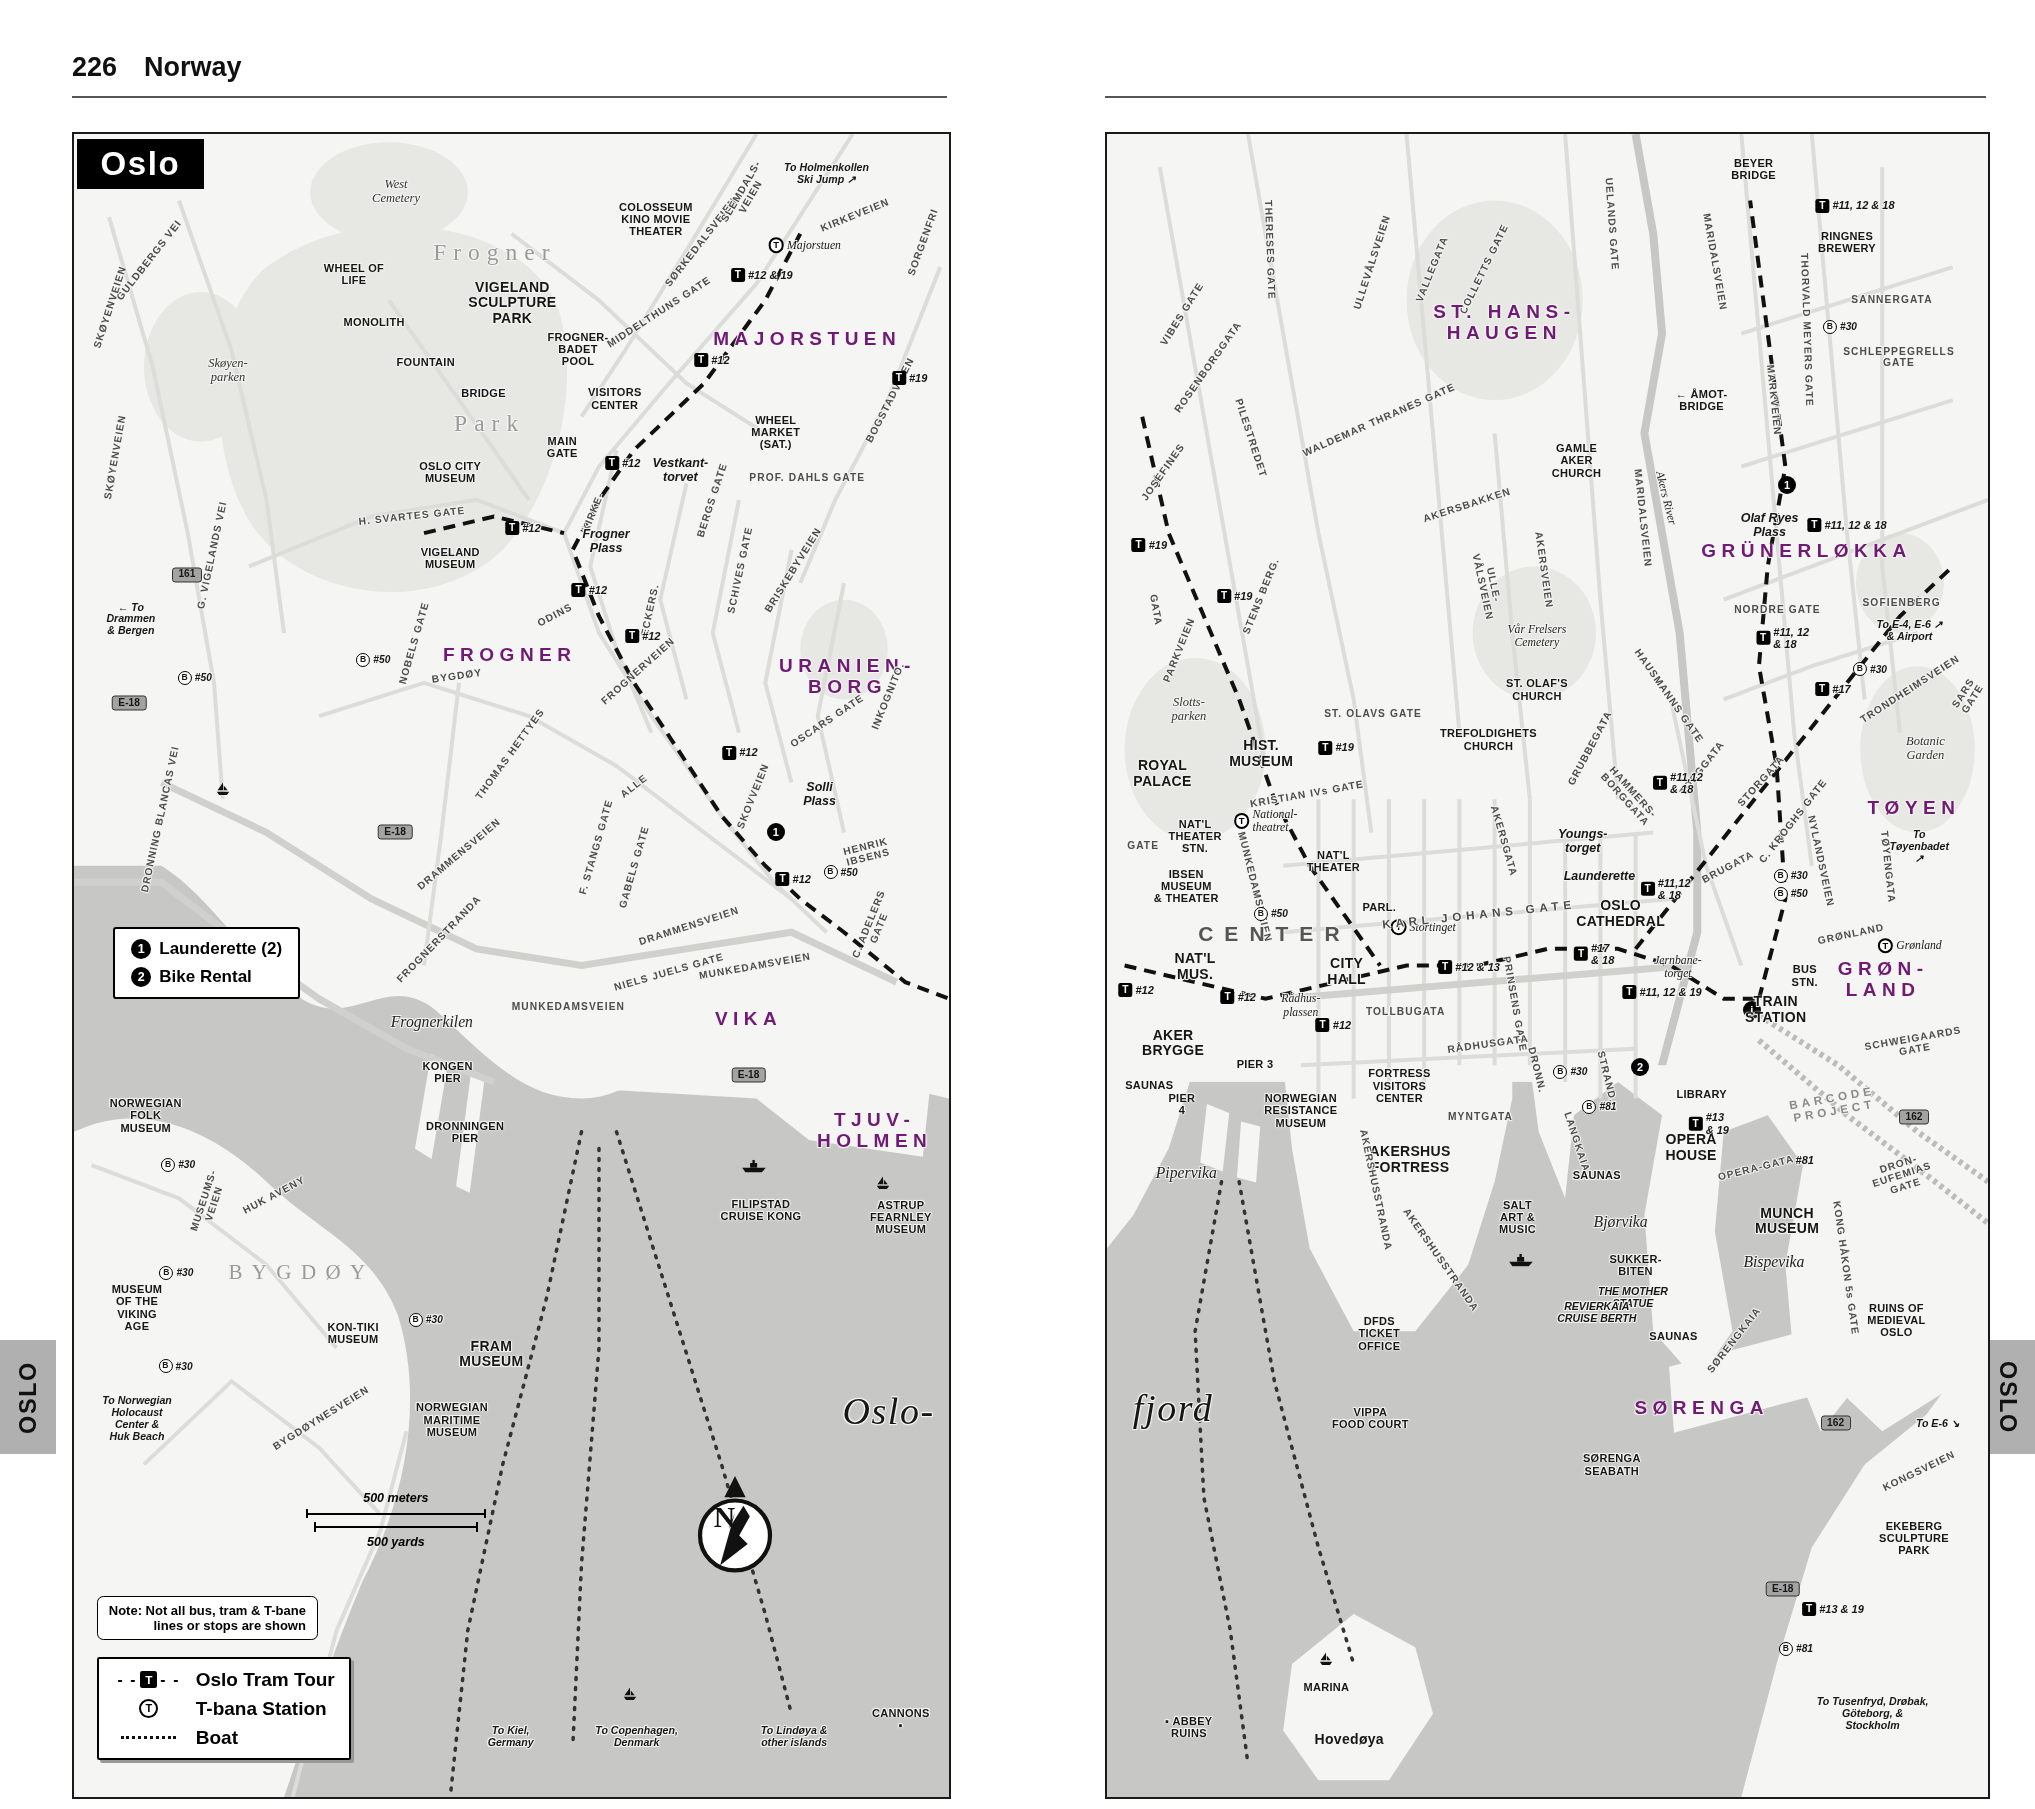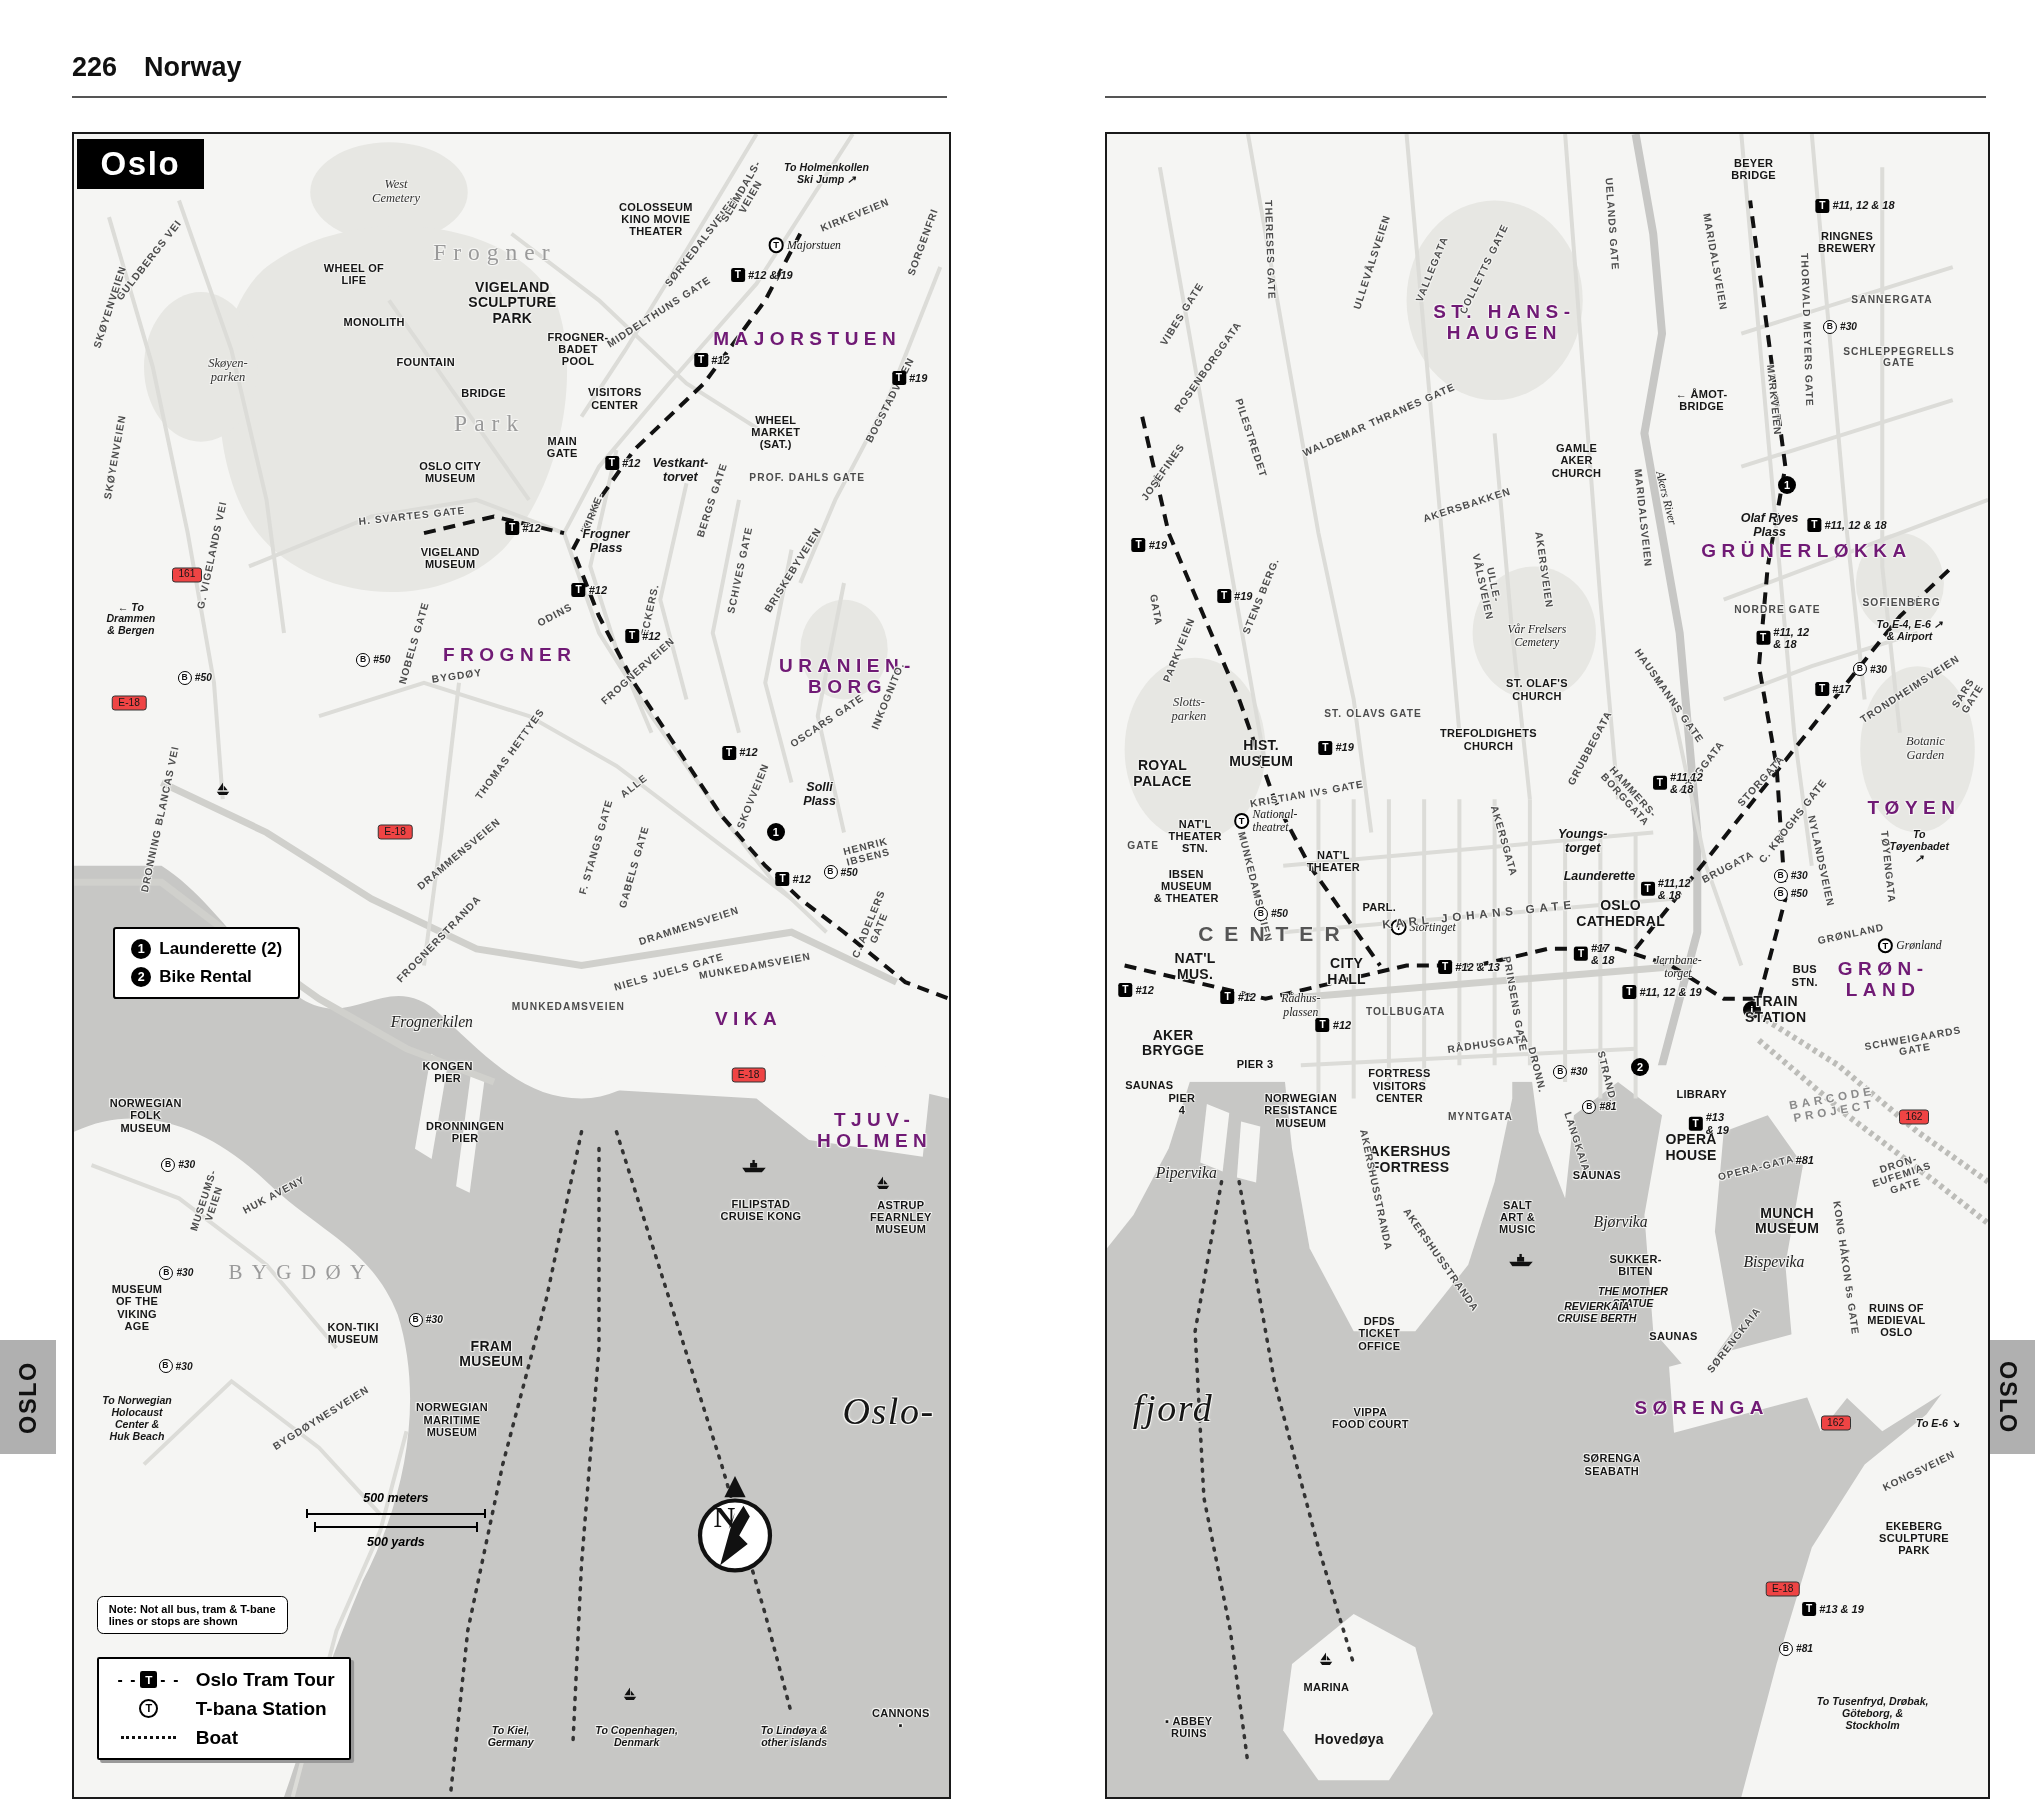--- a/index.html
+++ b/index.html
@@ -48,21 +48,21 @@
   .c-pli{font-family:"Liberation Serif",serif;font-style:italic;font-size:11.7px;color:#222;}
   .c-pli2{font-family:"Liberation Serif",serif;font-style:italic;font-size:15.7px;color:#222;}
   .c-big{font-size:19px;font-weight:700;letter-spacing:5.5px;color:#701a75;}
   .c-bigc{font-size:21px;font-weight:700;letter-spacing:11px;color:#555;}
   .c-bigs{font-size:11.7px;font-weight:700;letter-spacing:3.9px;color:#8a8a8a;}
   .c-area{font-family:"Liberation Serif",serif;font-size:23.5px;letter-spacing:7px;color:#9a9a9a;}
   .c-area2{font-family:"Liberation Serif",serif;font-size:21px;letter-spacing:9.4px;color:#9a9a9a;}
   .c-scr{font-family:"Liberation Serif",serif;font-style:italic;font-size:38px;color:#161616;letter-spacing:1.6px;}
   .c-note{font-size:10.6px;font-weight:700;font-style:italic;}
   .c-small{font-size:11px;font-weight:700;font-style:italic;}
-  .c-sh{font-size:10.2px;font-weight:400;border:1.6px solid #333;background:#ef4444;padding:0.8px 5.5px;border-radius:3.1px;text-shadow:none;}
+  .c-sh{font-size:10.2px;font-weight:700;border:1.6px solid #333;background:#a3a3a3;padding:0.8px 5.5px;border-radius:3.1px;text-shadow:none;}
   .c-t,.c-tc,.c-b,.c-num{display:flex;align-items:center;gap:3.1px;}
   .c-t{font-size:11px;font-weight:700;font-style:italic;}
   .c-t .ic{width:14px;height:14px;background:#000;color:#fff;font:700 10.2px/14px "Liberation Sans",sans-serif;
            text-align:center;border-radius:2.3px;font-style:normal;flex:0 0 auto;text-shadow:none;}
   .c-tc{font-family:"Liberation Serif",serif;font-style:italic;font-size:11.7px;}
   .c-tc .ic{width:15.7px;height:15.7px;background:#fff;border:2px solid #000;border-radius:50%;color:#000;
             font:700 9.4px/11.7px "Liberation Sans",sans-serif;text-align:center;font-style:normal;
             box-sizing:border-box;flex:0 0 auto;text-shadow:none;}
   .c-b{font-size:10.2px;font-weight:700;font-style:italic;}
   .c-b .ic{width:14px;height:14px;background:#fff;border:1.6px solid #000;border-radius:50%;
@@ -74,21 +74,21 @@
 
   
   .maptitle{position:absolute;left:3.1px;top:4.7px;background:#000;color:#fff;font-weight:700;font-size:33px;
             padding:6.3px 23.5px;letter-spacing:1.6px;z-index:5;}
   .legend1{position:absolute;left:4.5%;top:47.7%;background:#fff;border:2px solid #000;border-radius:3.1px;
            padding:9.4px 15.7px;z-index:5;display:flex;flex-direction:column;gap:7.8px;}
   .l1row{display:flex;align-items:center;gap:7.8px;font-weight:700;font-size:17px;}
   .l1row .ic{width:20.4px;height:20.4px;background:#000;color:#fff;border-radius:50%;
              font:700 12.5px/20.4px "Liberation Sans",sans-serif;text-align:center;}
   .notebox{position:absolute;left:2.6%;top:87.9%;background:#fff;border:1.6px solid #000;border-radius:6.3px;
-           padding:6.3px 11px;font-size:11px;font-weight:700;text-align:left;white-space:pre-line;z-index:5;}
+           padding:6.3px 11px;font-size:13px;font-weight:700;text-align:right;white-space:pre-line;z-index:5;}
   .legend2{position:absolute;left:2.6%;top:91.6%;background:#fff;border:2.3px solid #000;border-radius:2.3px;
            box-shadow:3.1px 3.1px 0 #999;padding:9.4px 14px;z-index:5;display:flex;flex-direction:column;gap:7px;}
   .l2row{display:flex;align-items:center;gap:11px;font-weight:700;font-size:19px;}
   .l2icon{width:72px;display:flex;align-items:center;justify-content:center;gap:3.1px;}
   .sqT{width:17px;height:17px;background:#000;color:#fff;font:700 11.7px/17px "Liberation Sans",sans-serif;
        text-align:center;border-radius:2.3px;}
   .cirT{width:19px;height:19px;background:#fff;border:2.3px solid #000;border-radius:50%;color:#000;
         font:700 11px/14px "Liberation Sans",sans-serif;text-align:center;box-sizing:border-box;}
   .dash{font-weight:700;font-size:15.7px;letter-spacing:1.6px;}
   .dots{width:55px;border-top:3.1px dotted #111;}

